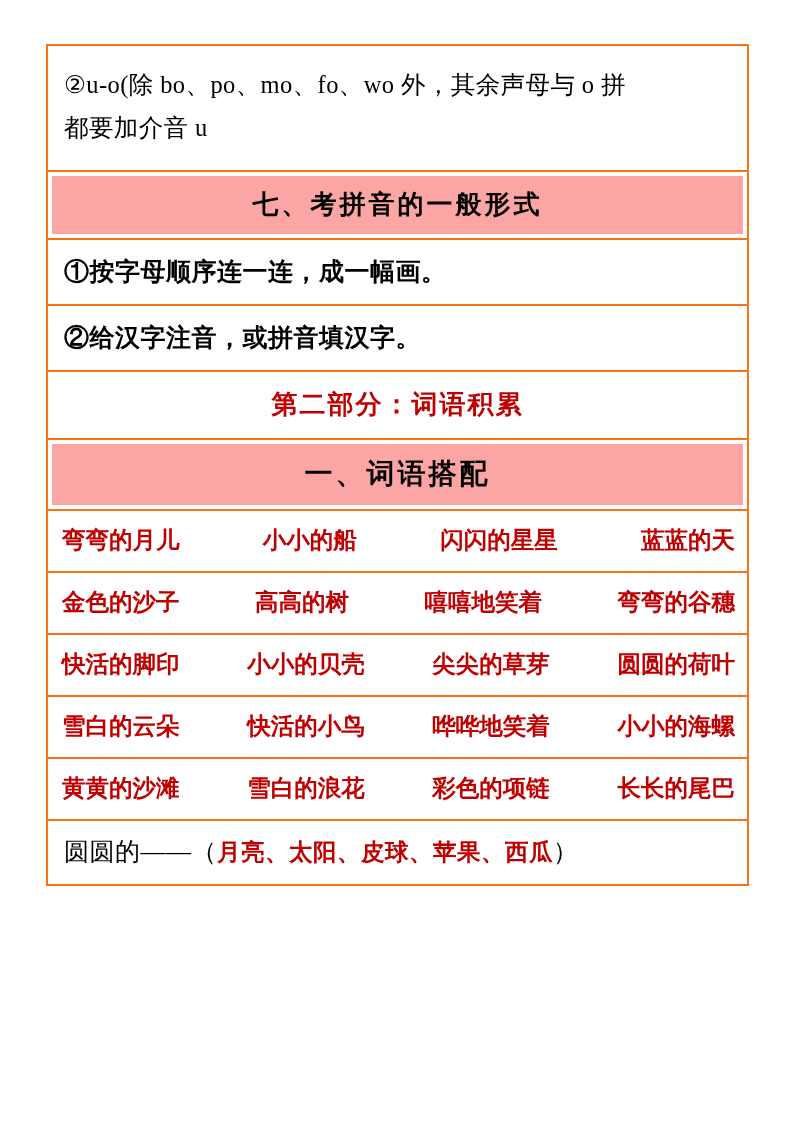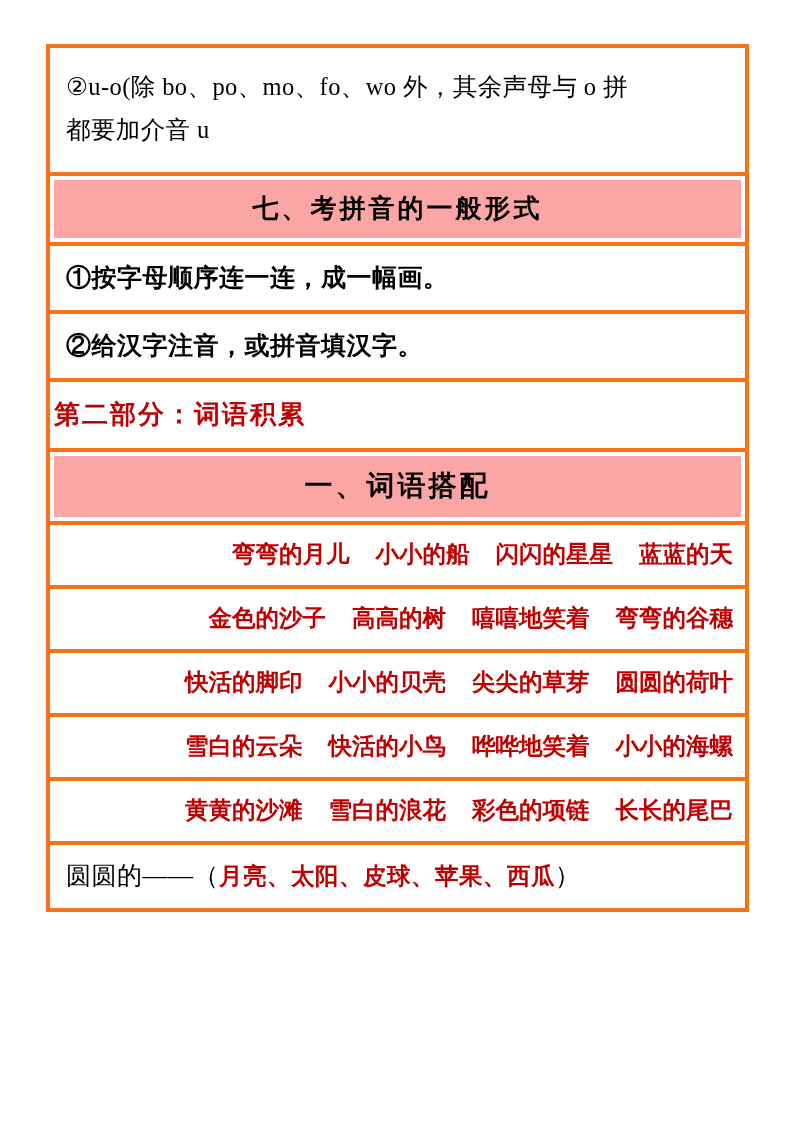--- a/index.html
+++ b/index.html
@@ -20,21 +20,21 @@
     height: 1122px;
     box-sizing: border-box;
     padding: 44px 44px 0 46px;
   }
   table.doc {
     width: 703px;
     border-collapse: collapse;
     table-layout: fixed;
   }
   table.doc td {
-    border: 4px solid #f97316;
+    border: 2px solid #f97316;
     vertical-align: middle;
     padding: 4px;
     margin-top: 7px;
   }
   
   .note {
     padding: 14px 12px 16px 12px;
     font-size: 24.5px;
     line-height: 1.75;
     letter-spacing: 0.4px;
@@ -47,20 +47,21 @@
     font-size: 26px;
     letter-spacing: 3px;
     padding: 11px 0 12px 0;
     font-family: "Liberation Sans", "DejaVu Sans", sans-serif;
   }
   .head-green.small {
     font-size: 28px;
   }
   
   .head-red {
+    text-align: center;
     color: #c00000;
     font-weight: bold;
     font-size: 26px;
     letter-spacing: 2px;
     padding: 11px 0 12px 0;
     font-family: "Liberation Sans", "DejaVu Sans", sans-serif;
   }
   
   .line-item {
     font-size: 25px;
@@ -71,21 +72,21 @@
   
   .pair-row {
     padding: 9px 8px 11px 10px;
     font-size: 23.5px;
     font-weight: bold;
     color: #c00000;
     font-family: "Liberation Sans", "DejaVu Sans", sans-serif;
   }
   .pair-row .inner {
     display: flex;
-    justify-content: flex-end;
+    justify-content: space-between;
     align-items: center;
     width: 100%;
     gap: 26px;
   }
   .pair-row .item {
     white-space: nowrap;
   }
   
   .mix-row {
     padding: 10px 10px 12px 12px;

